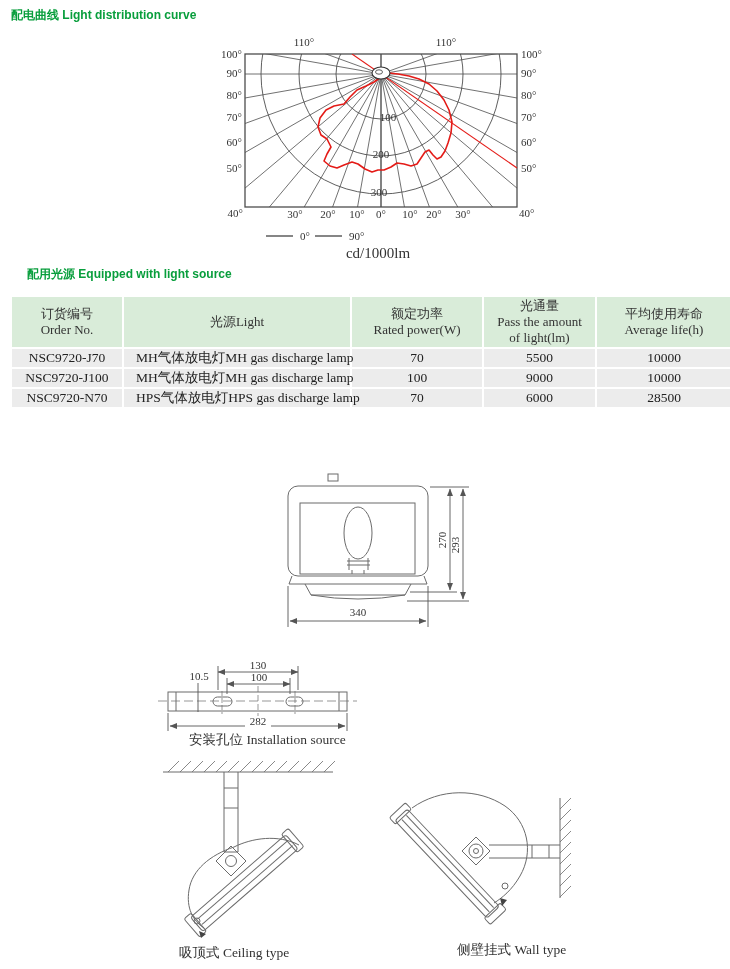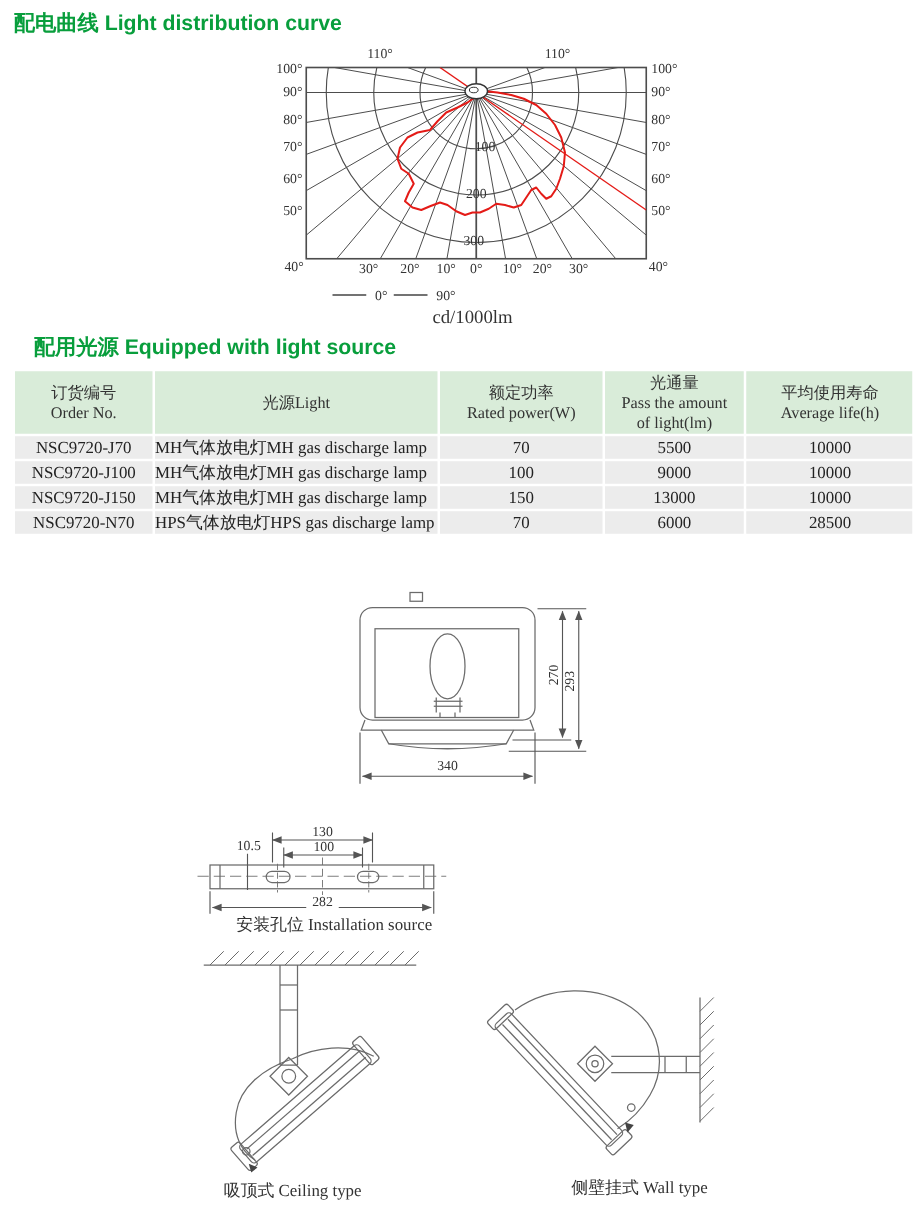--- a/index.html
+++ b/index.html
@@ -4,29 +4,29 @@
 <style>
   :root{
     --green:#089e3c; --th-bg:#d9ecd9; --td-bg:#ececec;
     --grid:#4d4d4d; --red:#e41b17; --line:#6b6b6b;
   }
   html,body{margin:0;padding:0;background:#fff;}
   #page{position:relative;width:730px;height:969px;background:#fff;overflow:hidden;
         font-family:"Liberation Serif","DejaVu Serif",serif;}
   #art{position:absolute;left:0;top:0;}
   .sec-title{position:absolute;font-family:"Liberation Sans","DejaVu Sans",sans-serif;
-             font-weight:bold;font-size:17px;color:var(--green);white-space:nowrap;}
+             font-weight:bold;font-size:12px;color:var(--green);white-space:nowrap;}
   #t1{left:11px;top:7px;} #t2{left:11px;top:266px;padding-left:16px;} #t3{left:8px;top:439px;}
   #spec-table{position:absolute;left:10px;top:295px;border-collapse:separate;border-spacing:2px;
               table-layout:fixed;width:717px;}
   #spec-table th{background:var(--th-bg);font-weight:normal;font-size:13px;line-height:1.22;
                  color:#333;text-align:center;vertical-align:middle;height:40px;padding:1px 0;}
   #spec-table td{background:var(--td-bg);font-size:13.5px;color:#222;text-align:center;
                  vertical-align:middle;height:14px;padding:0;white-space:nowrap;}
-  #spec-table td.src{text-align:left;}
+  #spec-table td.src{text-align:left;padding-left:12px;}
   .cap{position:absolute;font-size:13.5px;color:#333;white-space:nowrap;}
   #cap-holes{left:189px;top:731px;font-size:13.5px;}
   #cap-ceiling{left:179px;top:944px;}
   #cap-wall{left:457px;top:941px;}
   svg text{font-family:"Liberation Serif","DejaVu Serif",serif;fill:#333;}
   .alab{font-size:11px;} .rlab{font-size:11px;} .dim{font-size:11px;}
   .lg{font-size:11px;} .capt{font-size:15px;}
 </style>
 </head>
 <body>
@@ -301,27 +301,20 @@
         <td>10000</td>
       </tr>
       <tr>
         <td>NSC9720-J100</td>
         <td class="src">MH气体放电灯MH gas discharge lamp</td>
         <td>100</td>
         <td>9000</td>
         <td>10000</td>
       </tr>
       <tr>
-        <td>NSC9720-J150</td>
-        <td class="src">MH气体放电灯MH gas discharge lamp</td>
-        <td>150</td>
-        <td>13000</td>
-        <td>10000</td>
-      </tr>
-      <tr>
         <td>NSC9720-N70</td>
         <td class="src">HPS气体放电灯HPS gas discharge lamp</td>
         <td>70</td>
         <td>6000</td>
         <td>28500</td>
       </tr>
     </tbody>
   </table>
 
   <div id="cap-holes" class="cap">安装孔位 Installation source</div>

